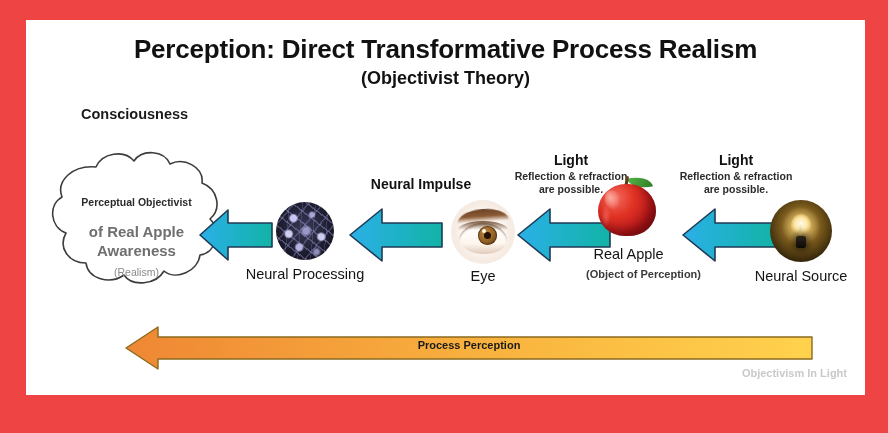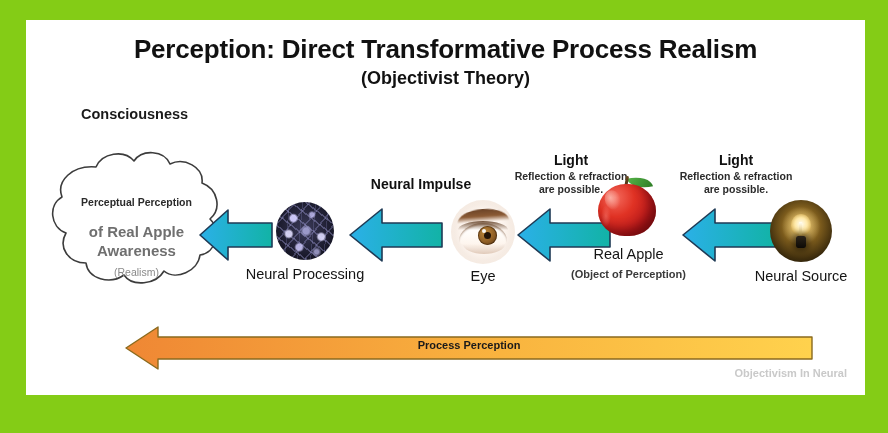--- a/index.html
+++ b/index.html
@@ -1,17 +1,17 @@
 <!DOCTYPE html>
 <html><head>
 <meta charset="utf-8">
 <style>
   html,body{margin:0;padding:0;background:#000;}
   body{width:888px;height:433px;overflow:hidden;font-family:"Liberation Sans",sans-serif;}
-  #stage{position:relative;width:888px;height:433px;background:#84cc16;}
+  #stage{position:relative;width:888px;height:433px;background:#ef4444;}
   #slide{position:absolute;left:26px;top:20px;width:839px;height:375px;background:#ffffff;overflow:hidden;}
 
   .t-title{position:absolute;left:0;top:14px;width:839px;text-align:center;
     font-size:26px;font-weight:bold;color:#111;letter-spacing:-0.2px;}
   .t-sub{position:absolute;left:0;top:48px;width:839px;text-align:center;
     font-size:18px;font-weight:bold;color:#111;}
 
   
   .cloud-wrap{position:absolute;left:18px;top:125px;width:185px;height:145px;}
   .cloud-wrap svg{display:block;}
@@ -92,21 +92,21 @@
   .bulbcircle .fil{position:absolute;left:29px;top:22px;width:3px;height:13px;
     background:linear-gradient(180deg,#fffef5,#e8c463);border-radius:1px;}
   .bulbcircle .base{position:absolute;left:26px;top:36px;width:10px;height:12px;border-radius:2px;
     background:linear-gradient(180deg,#2b2319 0%, #0d0a06 100%);
     box-shadow:0 0 6px 3px rgba(0,0,0,.5);}
   .bulbcircle .halo{position:absolute;left:12px;top:6px;width:38px;height:40px;border-radius:50%;
     background:radial-gradient(circle,rgba(255,238,180,.55) 0%, rgba(255,230,150,0) 70%);}
 
   
   .cap{position:absolute;font-weight:normal;color:#141414;text-align:center;}
-  .cap-sm{position:absolute;font-size:11px;color:#3a3a3a;text-align:center;font-weight:bold;}
+  .cap-sm{position:absolute;font-size:11px;color:#3a3a3a;text-align:right;font-weight:bold;}
 
   .lightgrp{position:absolute;text-align:center;}
   .lightgrp .lt-h{font-size:14px;font-weight:bold;color:#111;}
   .lightgrp .lt-b{font-size:10.5px;font-weight:bold;color:#2b2b2b;line-height:13px;margin-top:2px;}
 
   
   .bigarrow{position:absolute;left:98px;top:305px;width:690px;height:46px;}
   .bigarrow svg{display:block;}
   .bigarrow .lbl{position:absolute;left:0;top:14px;width:690px;text-align:center;
     font-size:11px;font-weight:bold;color:#1a1a1a;}
@@ -127,21 +127,21 @@
     <div class="cloud-wrap">
       <svg width="185" height="145" viewBox="0 0 185 145" aria-hidden="true">
         <path d="M52,22 C58,8 80,4 90,16 C98,4 120,5 126,19
                  C140,12 160,22 158,38 C174,44 178,64 166,74
                  C178,86 172,108 156,110 C154,126 132,136 120,126
                  C112,140 88,142 80,130 C66,140 44,134 42,118
                  C24,118 14,102 22,88 C6,82 4,60 18,52
                  C12,36 28,20 52,22 Z" fill="#ffffff" stroke="#3c3c3c" stroke-width="1.6" stroke-linejoin="round"></path>
       </svg>
     </div>
-    <div class="cl-txt1">Perceptual Perception</div>
+    <div class="cl-txt1">Perceptual Objectivist</div>
     <div class="cl-txt2">
       <div>of Real Apple</div>
       <div>Awareness</div>
     </div>
     <div class="cl-txt3">(Realism)</div>
 
     <div class="arrow" style="left:172px;top:186px;">
       <svg width="76" height="58" viewBox="0 0 76 58">
         <defs>
           <linearGradient id="ag1" x1="0" y1="0" x2="1" y2="0">
@@ -246,16 +246,16 @@
             <stop offset="0%" stop-color="#ef8734"></stop>
             <stop offset="55%" stop-color="#f9b43f"></stop>
             <stop offset="100%" stop-color="#ffd24d"></stop>
           </linearGradient>
         </defs>
         <path d="M2,23 L34,2 L34,12 L688,12 L688,34 L34,34 L34,44 Z" fill="url(#bg1)" stroke="#8a6a1e" stroke-width="1.4" stroke-linejoin="round"></path>
       </svg>
       <div class="lbl">Process Perception</div>
     </div>
 
-    <div class="watermark">Objectivism In Neural</div>
+    <div class="watermark">Objectivism In Light</div>
 
   </div>
 </div>
 
 </body></html>

